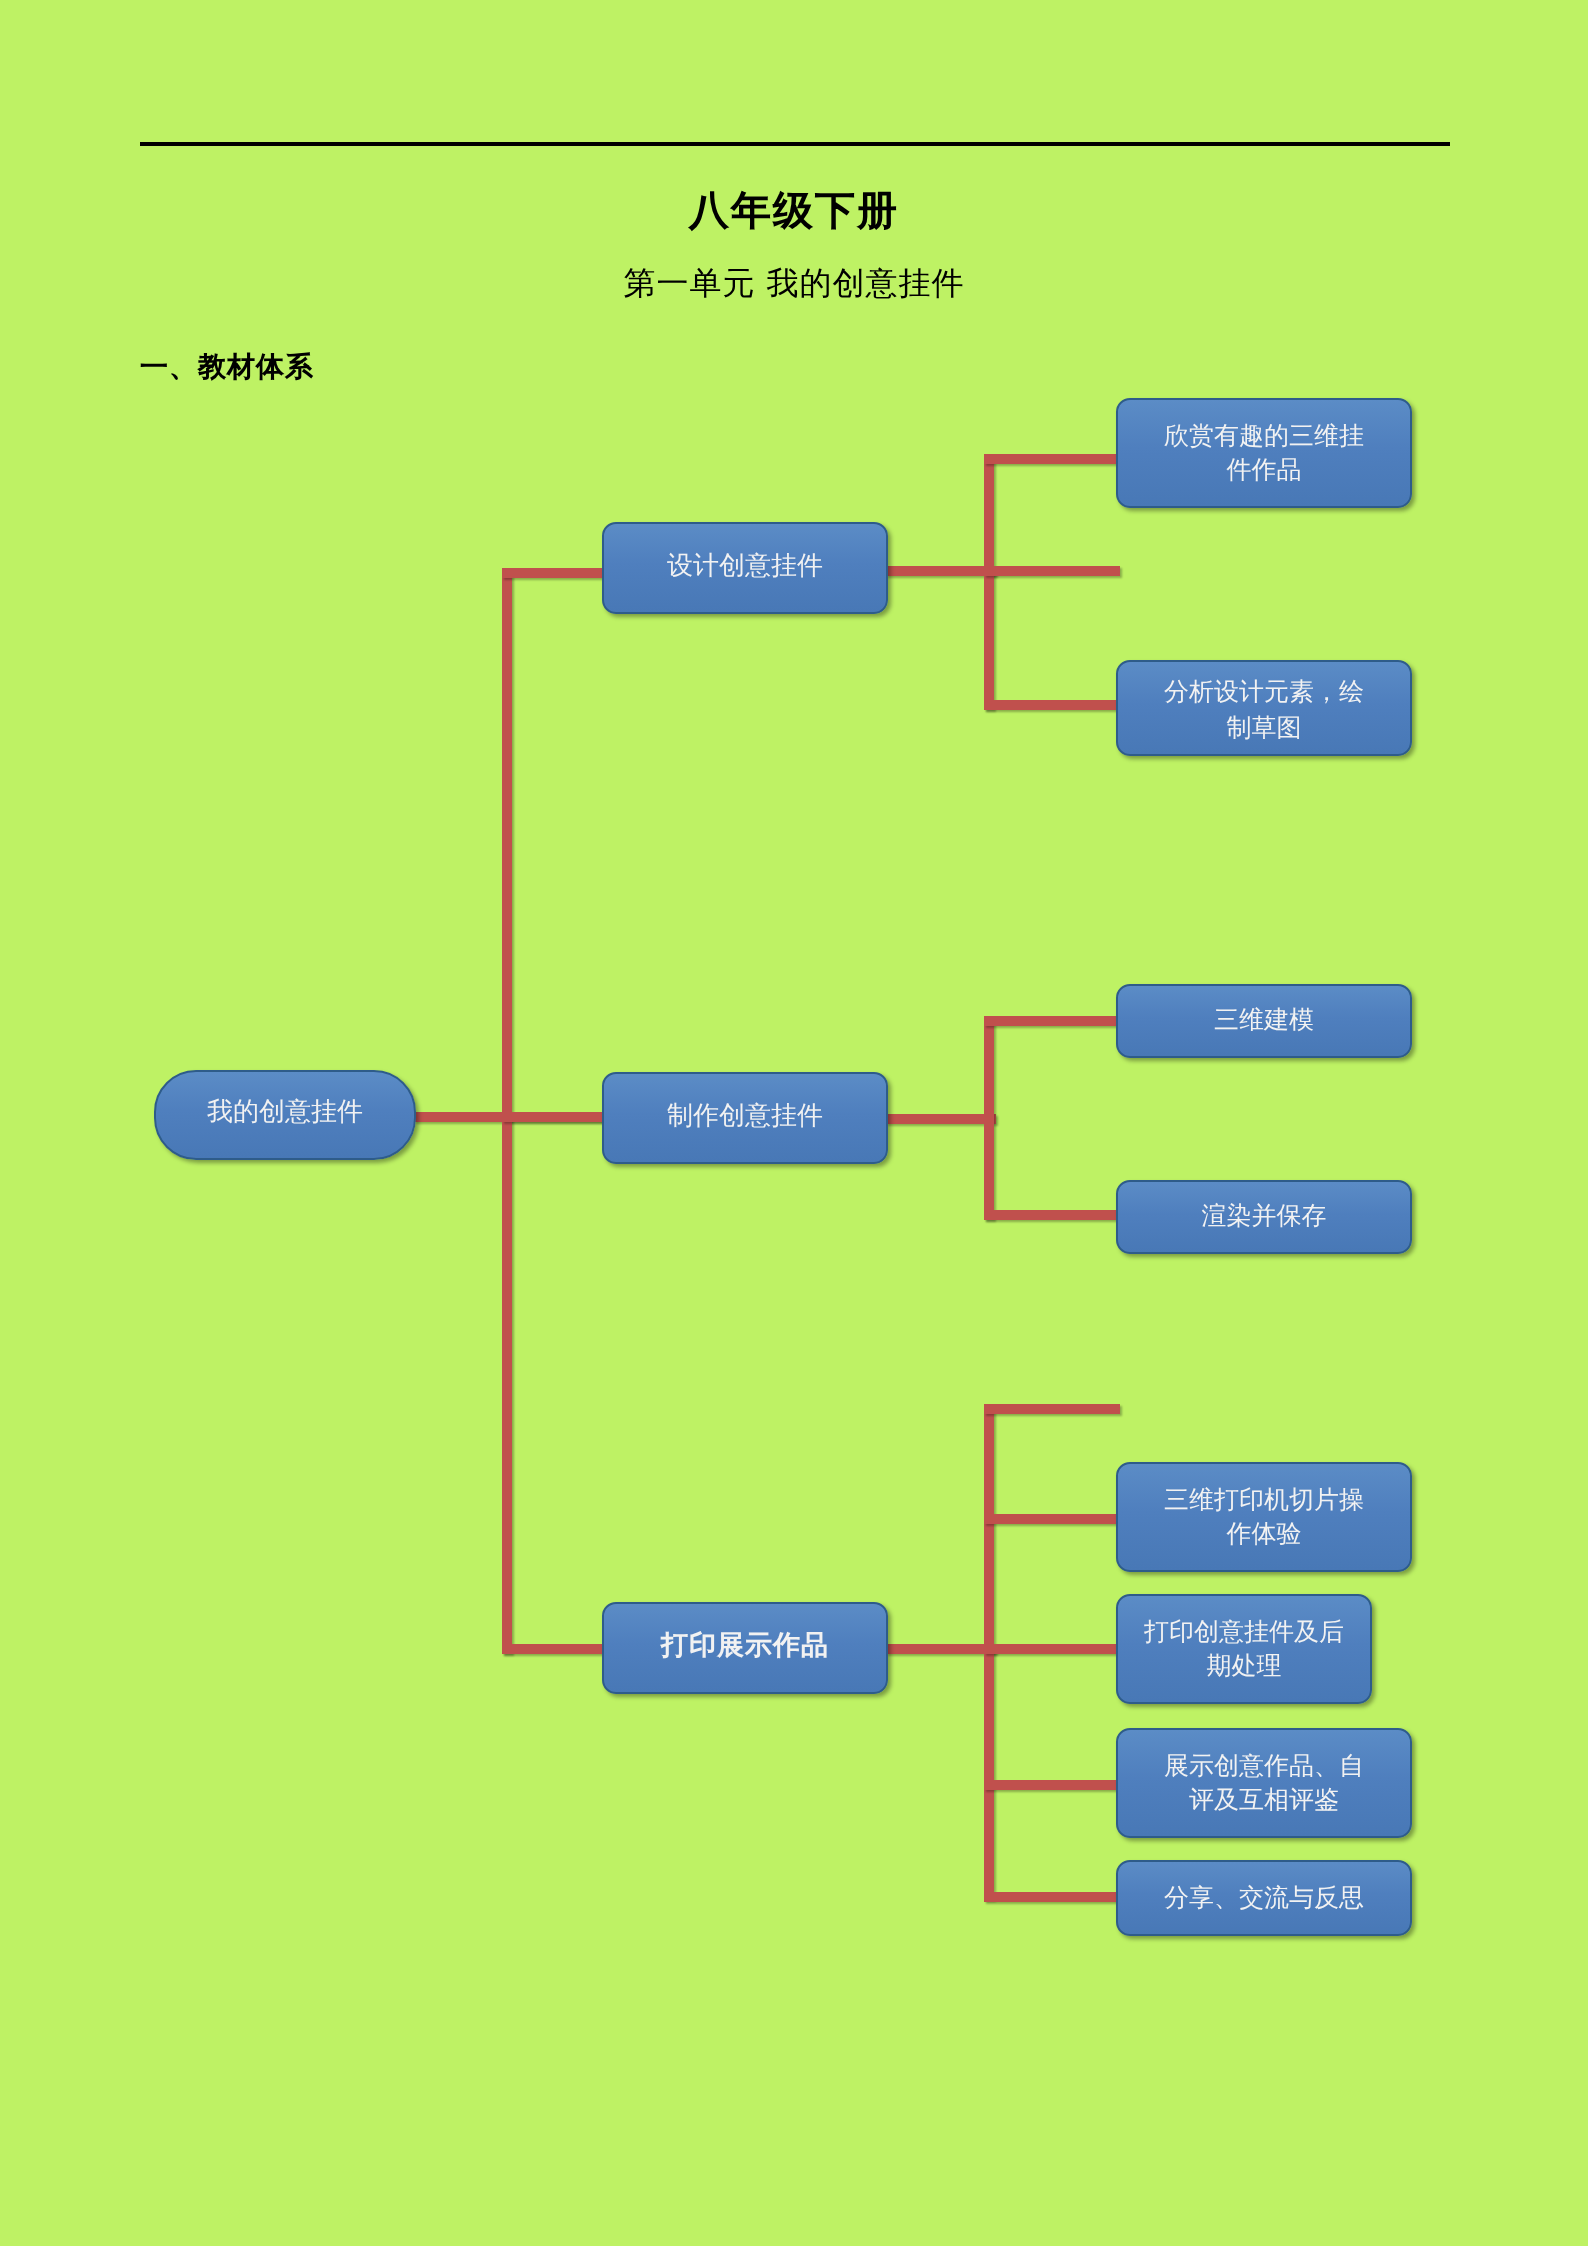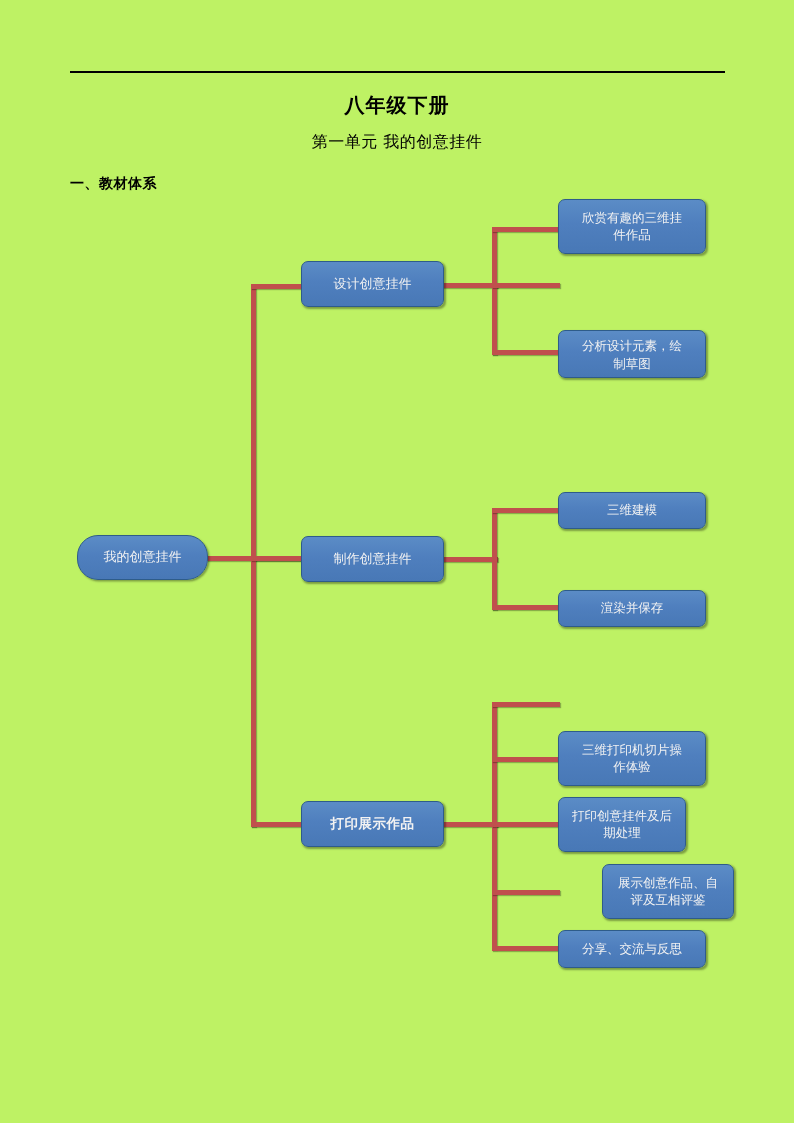--- a/index.html
+++ b/index.html
@@ -208,21 +208,21 @@
     <div class="node serif" style="left:558px; top:731px; width:148px; height:55px;">
       <span class="nlabel">三维打印机切片操
 作体验</span>
     </div>
 
     <div class="node serif" style="left:558px; top:797px; width:128px; height:55px;">
       <span class="nlabel">打印创意挂件及后
 期处理</span>
     </div>
 
-    <div class="node serif" style="left:558px; top:864px; width:132px; height:55px;margin-left:44px;">
+    <div class="node serif" style="left:558px; top:864px; width:148px; height:55px;">
       <span class="nlabel">展示创意作品、自
 评及互相评鉴</span>
     </div>
 
     <div class="node serif" style="left:558px; top:930px; width:148px; height:38px;">
       <span class="nlabel">分享、交流与反思</span>
     </div>
 
   </div>
 </div>

